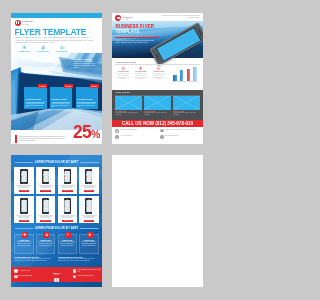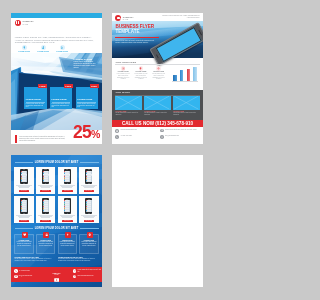--- a/index.html
+++ b/index.html
@@ -156,20 +156,21 @@
 <div class="sheet" id="f1">
   <div class="abs topbar"></div>
   <div class="abs logo">
       <i class="b1"></i>
       <i class="b2"></i>
     </div>
   <div class="abs cname">
     <b>COMPANY</b>
     <i>NAME</i>
   </div>
+  <h1>FLYER TEMPLATE</h1>
   <div class="abs intro">LOREM IPSUM DOLOR SIT AMET, CONSECTETUR ADIPISCING ELIT DONEC A ALIQUAM LECTUS. PROIN CONGUE SEMPER LOREM IPSUM DOLOR SIT AMET, CONSECTETUR ADIPISCING ELIT VITAE.</div>
 
   <div class="abs feat">
     <div class="fi">
       <div class="ic">
           <svg width="2.8" height="2.8" viewBox="0 0 10 10">
             <path d="M5 .5C3.3.5 2 1.8 2 3.5c0 2.2 3 6 3 6s3-3.8 3-6C8 1.8 6.7.5 5 .5zm0 4.3a1.3 1.3 0 110-2.6 1.3 1.3 0 010 2.6z" fill="#29abe2"></path>
           </svg>
         </div>
       <div class="fl">LOREM IPSUM</div>

